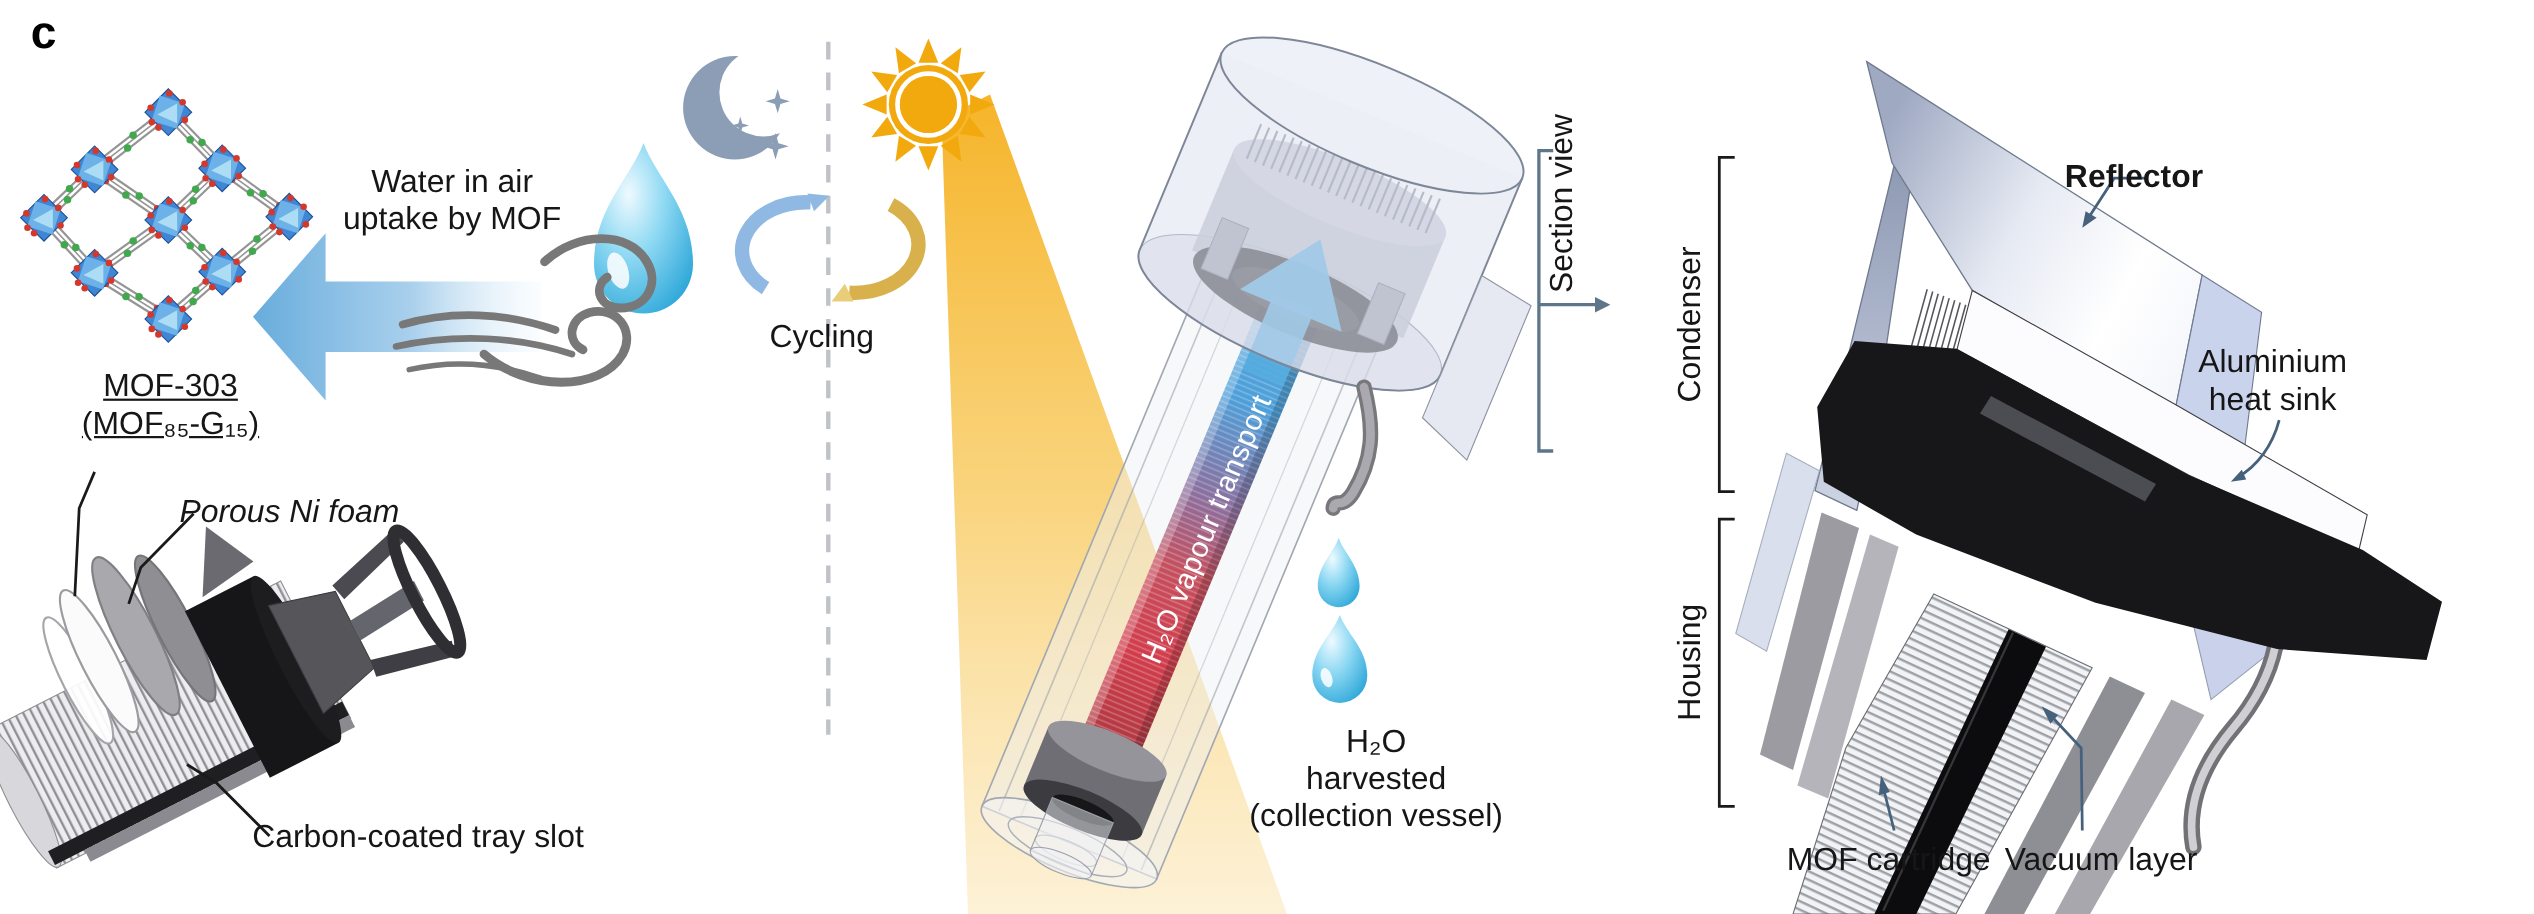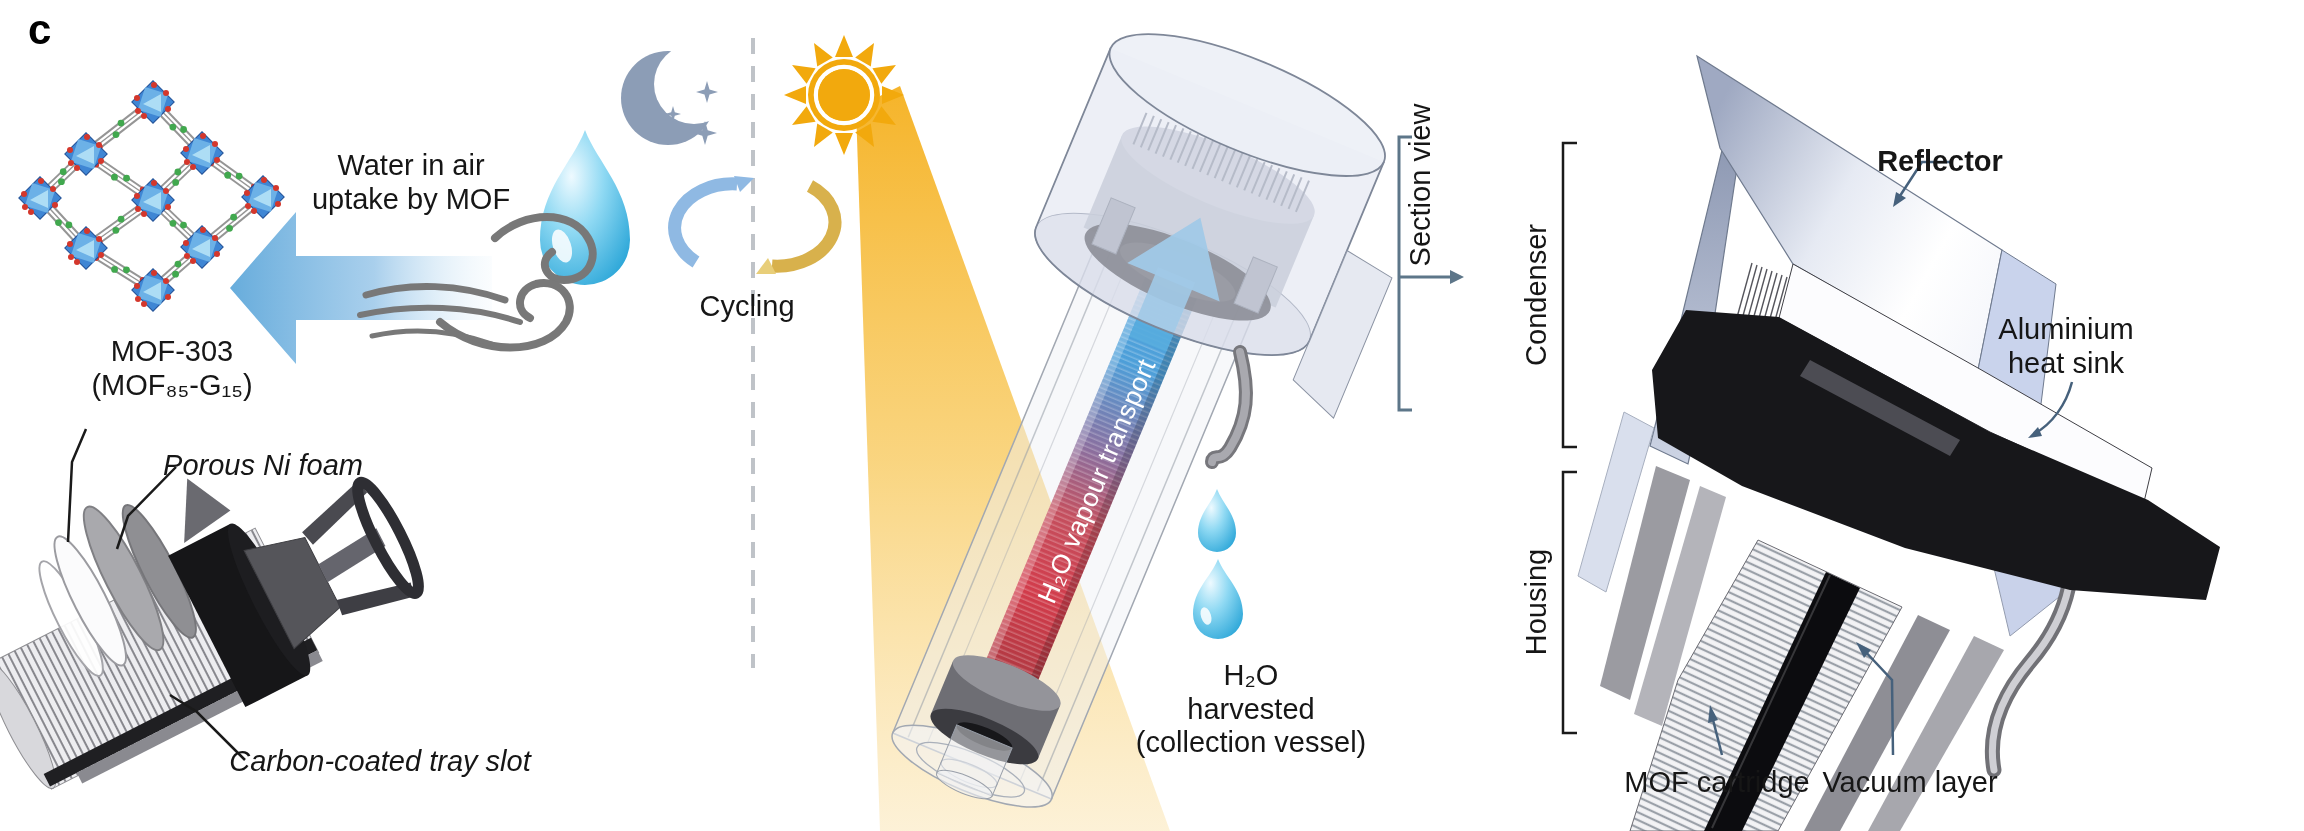--- a/index.html
+++ b/index.html
@@ -453,24 +453,24 @@
     <polyline points="86,429 72,462 68,542"></polyline>
     <polyline points="176,467 128,516 117,549"></polyline>
     <polyline points="245,760 197,712 170,695"></polyline>
   </g>
 </svg>
 
 <div class="panel" style="left:28px;top:6px;">c</div>
 
 <div class="lbl" style="left:395px;top:183px;margin-left:16px;">Water in air
 uptake by MOF</div>
-<div class="lbl" style="left:172px;top:369px;">MOF-303
+<div class="lbl" style="left:155px;top:369px;text-decoration:underline;">MOF-303
 (MOF₈₅-G₁₅)</div>
 <div class="lbl" style="left:263px;top:466px;white-space:nowrap;font-style:italic;">Porous Ni foam</div>
-<div class="lbl" style="left:380px;top:762px;white-space:nowrap;font-style:italic;">Carbon-coated tray slot</div>
+<div class="lbl" style="left:380px;top:762px;white-space:nowrap;">Carbon-coated tray slot</div>
 
 <div class="lbl" style="left:747px;top:307px;">Cycling</div>
 
 <div class="lbl rod" style="left:1097px;top:481px;">H₂O vapour transport</div>
 <div class="lbl" style="left:1219px;top:709px;margin-left:32px;">H₂O
 harvested
 (collection vessel)</div>
 <div class="lbl vert" style="left:1421px;top:185px;">Section view</div>
 
 <div class="lbl vert" style="left:1537px;top:295px;">Condenser</div>

